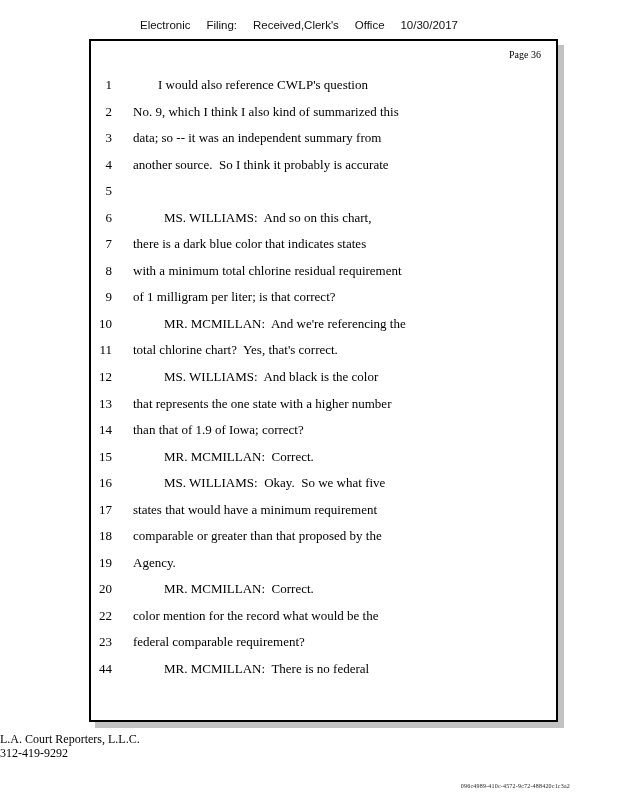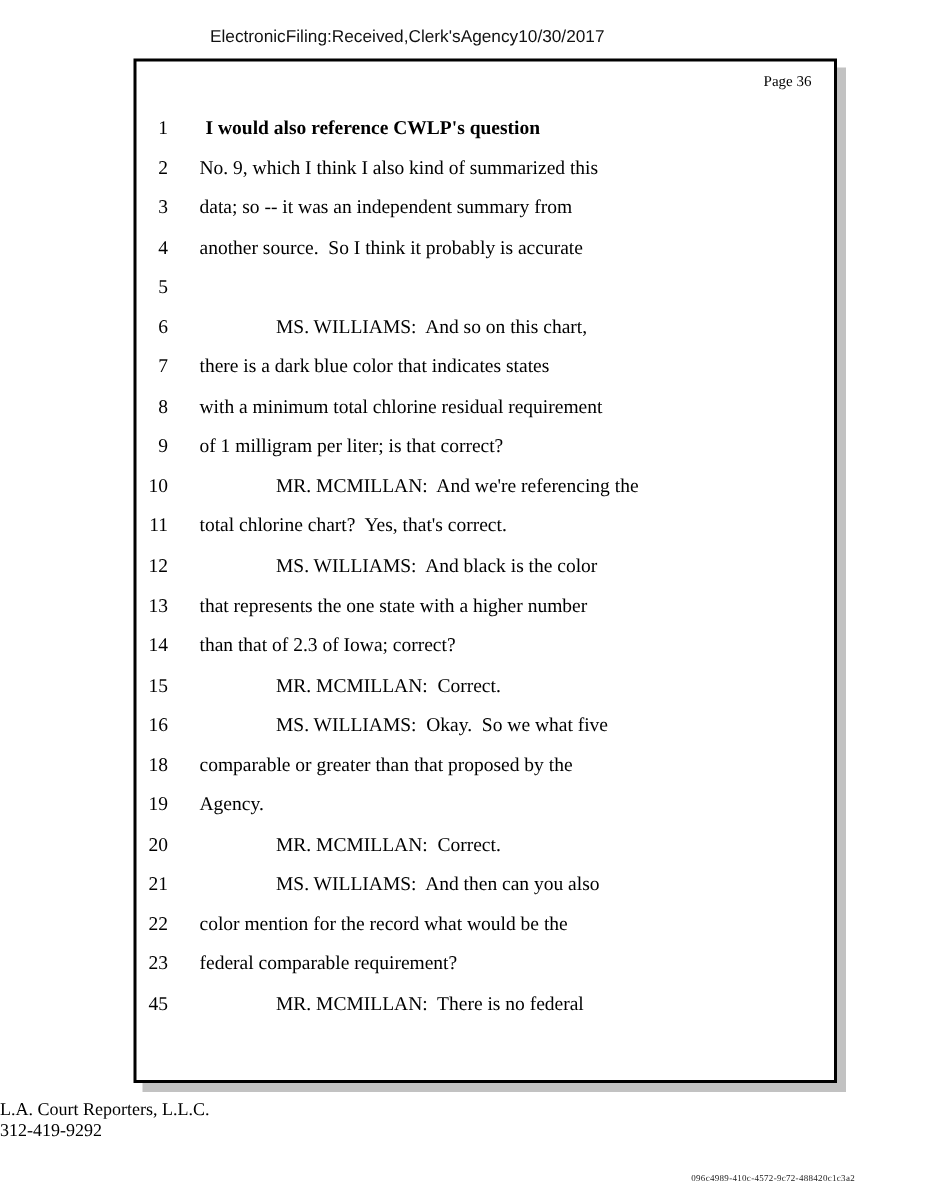--- a/index.html
+++ b/index.html
@@ -2,21 +2,21 @@
 <html><head>
 <meta charset="utf-8">
 <style>
   * { margin: 0; padding: 0; box-sizing: border-box; }
   html, body { width: 618px; height: 800px; background: #ffffff; overflow: hidden; }
   body { position: relative; font-family: "Liberation Serif", serif; color: #000; }
 
   .header-bar {
     position: absolute;
     top: 19px; left: 140px; width: 318px;
-    display: flex; 
+    display: flex; justify-content: space-between;
     font-family: "Liberation Sans", sans-serif;
     font-size: 11.5px; color: #111;
     white-space: pre;
   }
 
   .doc-page {
     position: absolute;
     left: 89px; top: 39px;
     width: 469px; height: 683px;
     background: #fff;
@@ -42,22 +42,22 @@
   .line-num {
     flex: 0 0 21px;
     text-align: right;
     font-size: 13px;
   }
   .line-text {
     margin-left: 21px;
     font-size: 13px;
     white-space: pre;
   }
-  .line-text.indent-tab { margin-left: 25px; font-weight: bold; }
-  .line-text.indent-speaker { margin-left: 72px; text-align: right; }
+  .line-text.indent-tab { margin-left: 46px; }
+  .line-text.indent-speaker { margin-left: 52px; text-align: right; }
 
   .footer {
     position: absolute;
     top: 733px; left: 0; width: 618px;
     text-align: left;
     font-size: 12px;
     line-height: 13.5px;
   }
 
   .doc-id {
@@ -68,21 +68,21 @@
     color: #222;
   }
 </style>
 </head>
 <body>
 
 <div class="header-bar">
   <span>Electronic</span>
   <span>Filing:</span>
   <span>Received,Clerk's</span>
-  <span>Agency</span>
+  <span>Office</span>
   <span>10/30/2017</span>
 </div>
 
 <div class="doc-page">
   <div class="page-label">Page 36</div>
 
   <div class="lines">
 
   <div class="row" style="">
       <span class="line-num">1</span>
@@ -130,56 +130,56 @@
       <div class="row" style="">
       <span class="line-num">12</span>
       <span class="line-text indent-speaker">MS. WILLIAMS:  And black is the color</span>
     </div>
       <div class="row" style="">
       <span class="line-num">13</span>
       <span class="line-text indent-none">that represents the one state with a higher number</span>
     </div>
       <div class="row" style="">
       <span class="line-num">14</span>
-      <span class="line-text indent-none">than that of 2.3 of Iowa; correct?</span>
+      <span class="line-text indent-none">than that of 1.9 of Iowa; correct?</span>
     </div>
       <div class="row" style="">
       <span class="line-num">15</span>
       <span class="line-text indent-speaker">MR. MCMILLAN:  Correct.</span>
     </div>
       <div class="row" style="">
       <span class="line-num">16</span>
       <span class="line-text indent-speaker">MS. WILLIAMS:  Okay.  So we what five</span>
+    </div>
+      <div class="row" style="">
+      <span class="line-num">17</span>
+      <span class="line-text indent-none">states that would have a minimum requirement</span>
     </div>
       <div class="row" style="">
       <span class="line-num">18</span>
       <span class="line-text indent-none">comparable or greater than that proposed by the</span>
     </div>
       <div class="row" style="">
       <span class="line-num">19</span>
       <span class="line-text indent-none">Agency.</span>
     </div>
       <div class="row" style="">
       <span class="line-num">20</span>
       <span class="line-text indent-speaker">MR. MCMILLAN:  Correct.</span>
     </div>
       <div class="row" style="">
-      <span class="line-num">21</span>
-      <span class="line-text indent-speaker">MS. WILLIAMS:  And then can you also</span>
-    </div>
-      <div class="row" style="">
       <span class="line-num">22</span>
       <span class="line-text indent-none">color mention for the record what would be the</span>
     </div>
       <div class="row" style="">
       <span class="line-num">23</span>
       <span class="line-text indent-none">federal comparable requirement?</span>
     </div>
       <div class="row" style="">
-      <span class="line-num">45</span>
+      <span class="line-num">44</span>
       <span class="line-text indent-speaker">MR. MCMILLAN:  There is no federal</span>
     </div>
     </div>
 </div>
 
 <div class="footer">
   <div>L.A. Court Reporters, L.L.C.</div>
   <div>312-419-9292</div>
 </div>
 

